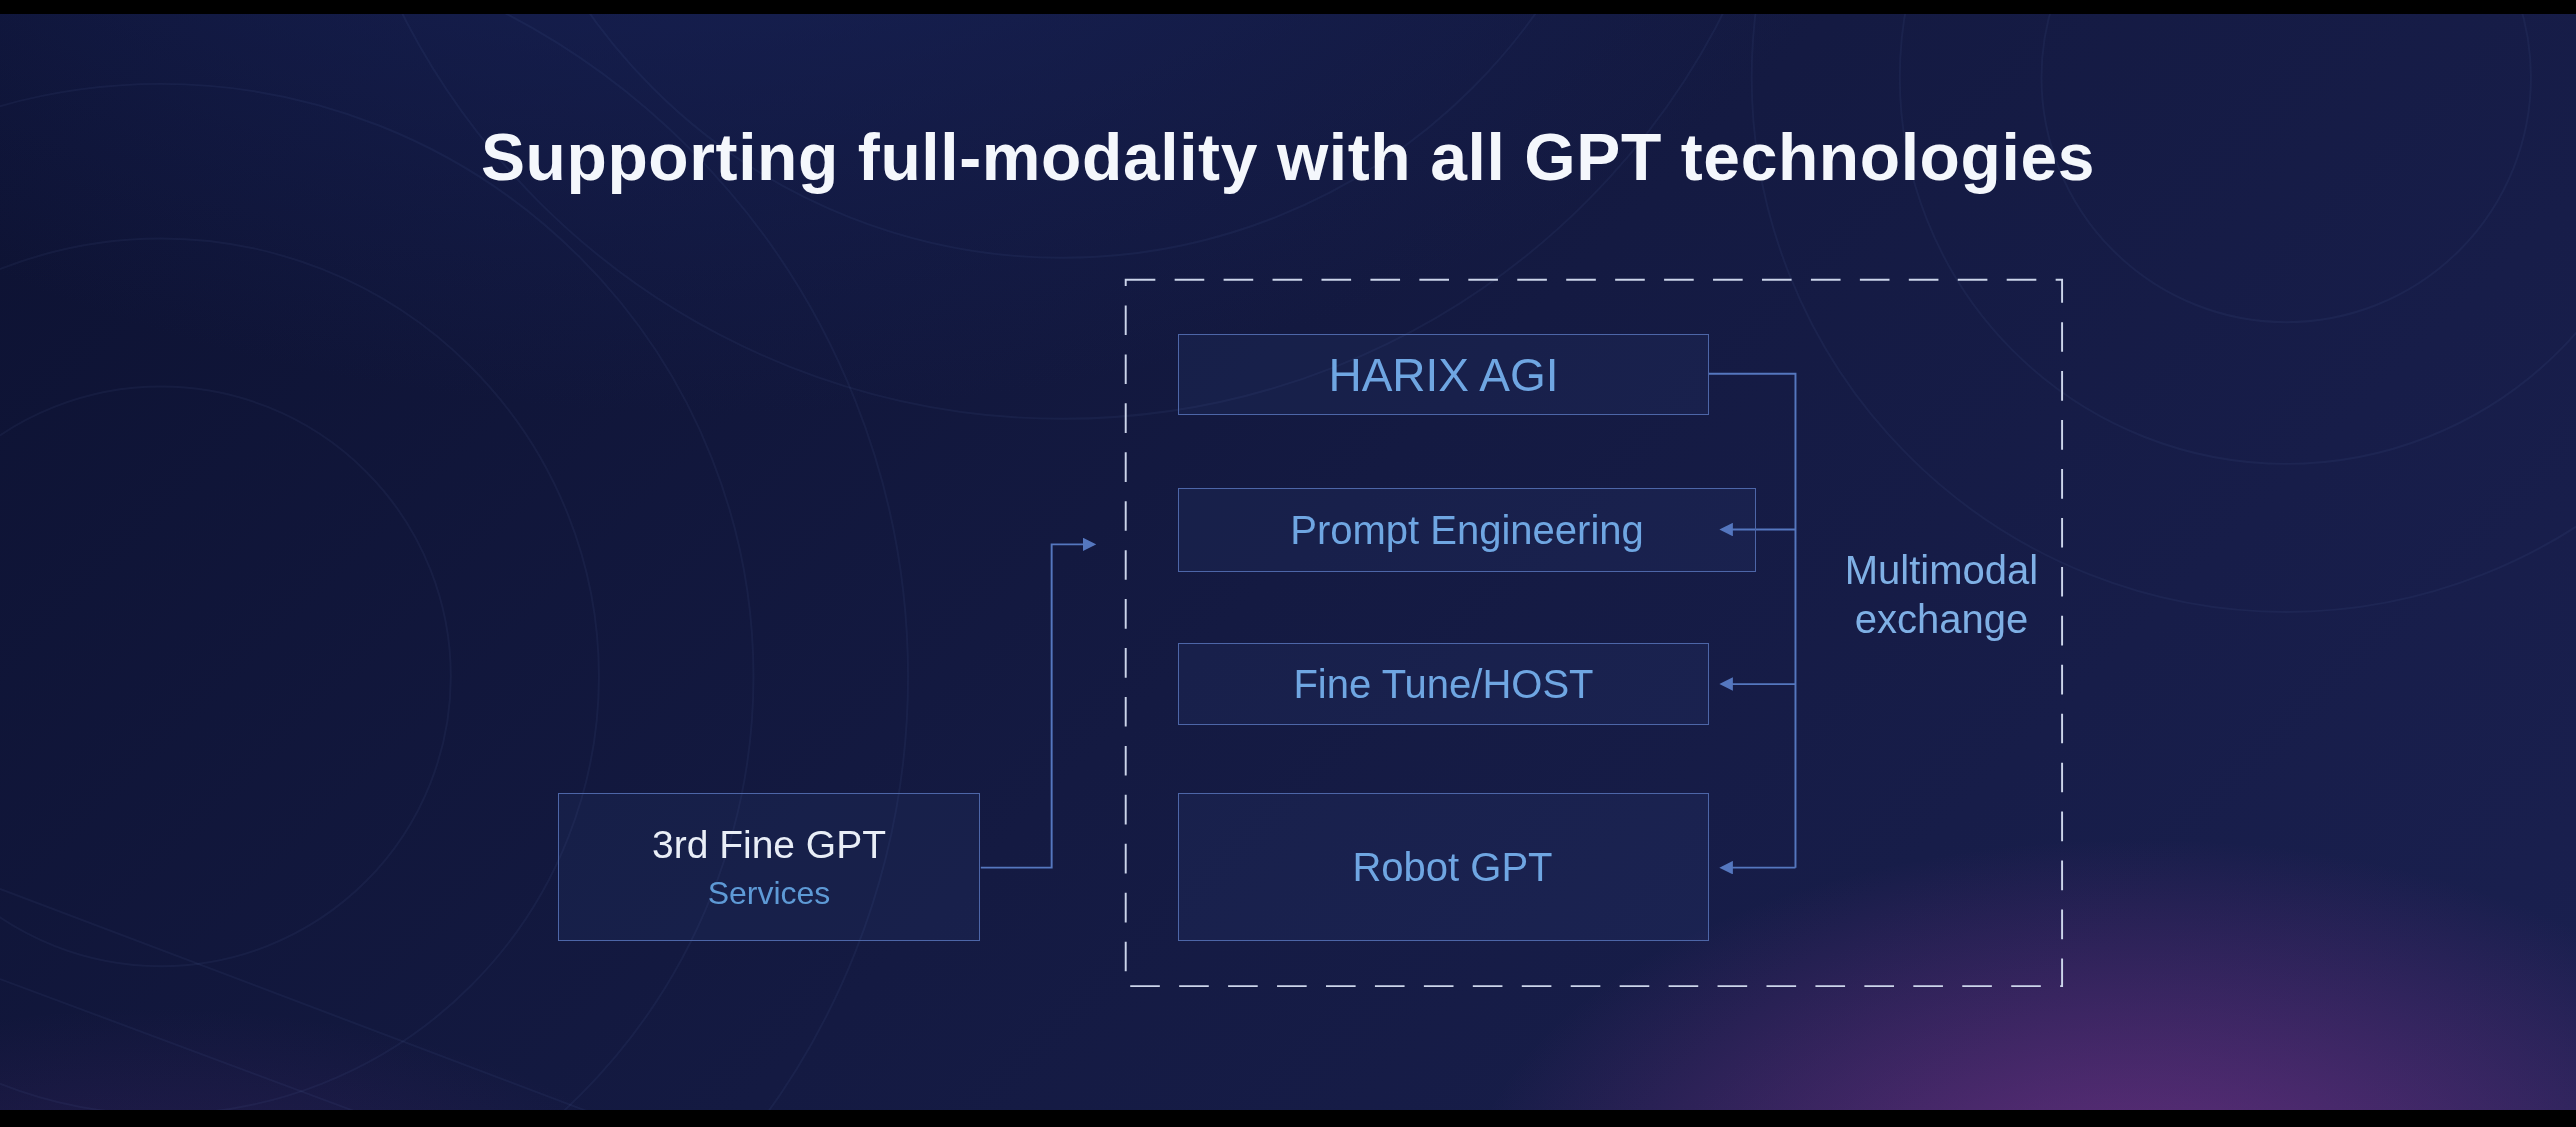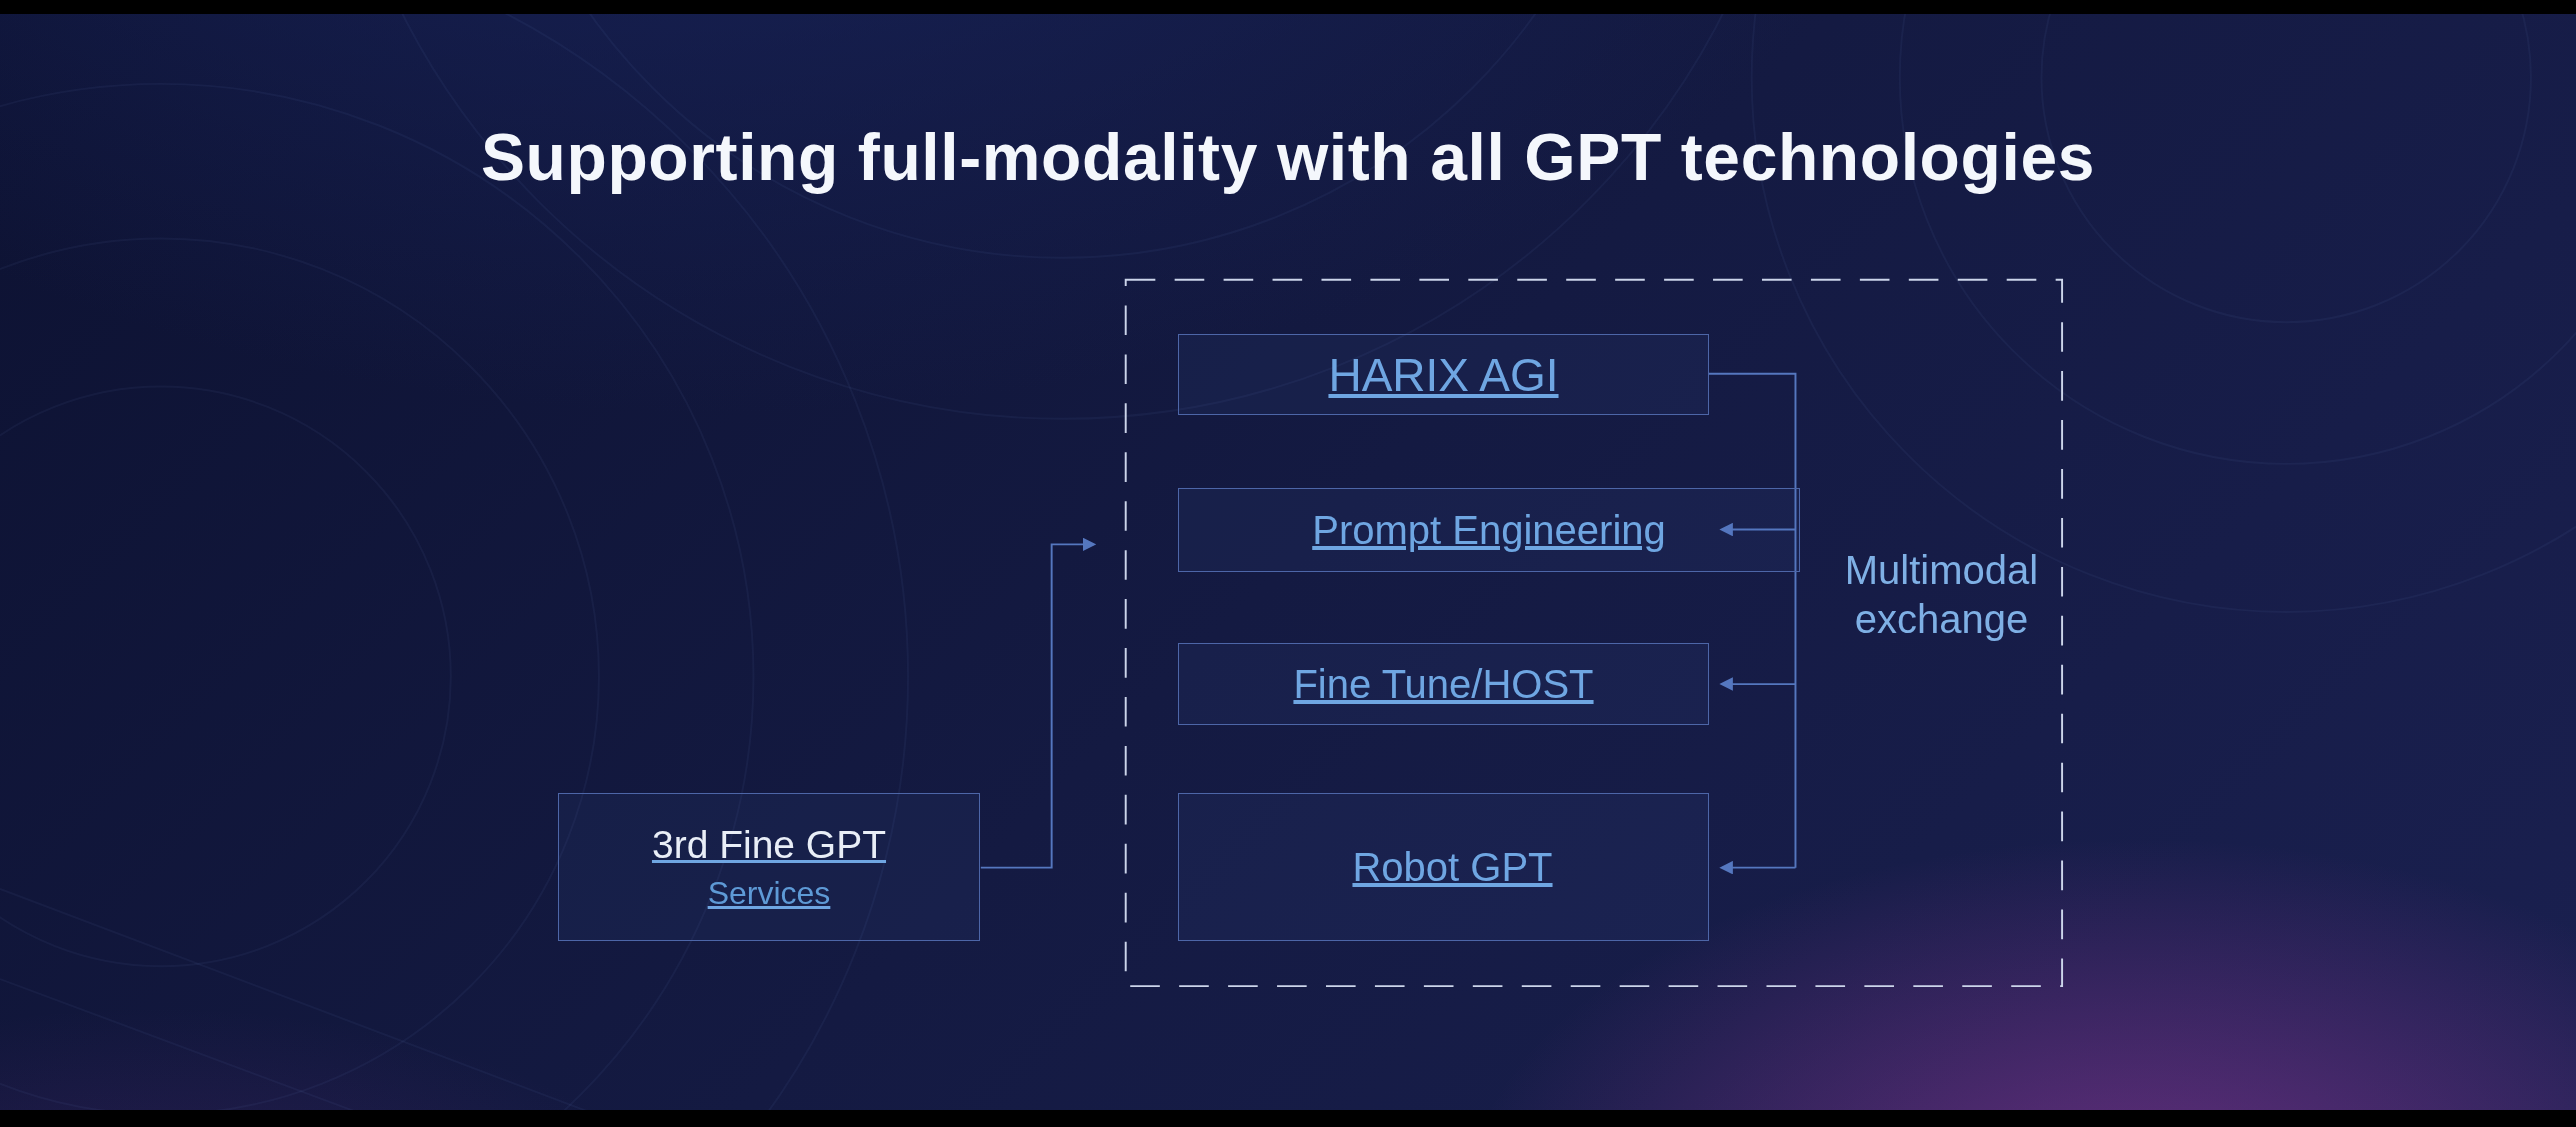--- a/index.html
+++ b/index.html
@@ -42,24 +42,23 @@
     position: absolute;
     border: 1.9px solid #4d66a8;
     background: rgba(80, 112, 196, 0.08);
     display: flex;
     align-items: center;
     justify-content: center;
     text-align: center;
     color: #6fa6e2;
     font-size: 40px;
     z-index: 3;
-    text-decoration: underline;
   }
   .node.harix    { left: 1178px; top: 334px;  width: 531px; height: 81px; font-size: 46px; }
-  .node.prompt   { left: 1178px; top: 488px;  width: 622px; height: 84px; }
+  .node.prompt   { left: 1178px; top: 488px;  width: 578px; height: 84px; }
   .node.finetune { left: 1178px; top: 643px;  width: 531px; height: 82px; }
   .node.robot    { left: 1178px; top: 793px; width: 531px; height: 148px; padding-left: 18px; }
   .node.third    { left: 558px;  top: 793px; width: 422px; height: 148px; flex-direction: column; }
 
   .node.third .tp-line1 { color: #e9eef7; font-size: 39px; line-height: 1.35; }
   .node.third .tp-line2 { color: #5e9ad6; font-size: 32px; line-height: 1.35; }
 
   .side-label {
     position: absolute;
     left: 1803px; top: 546px; width: 277px;

